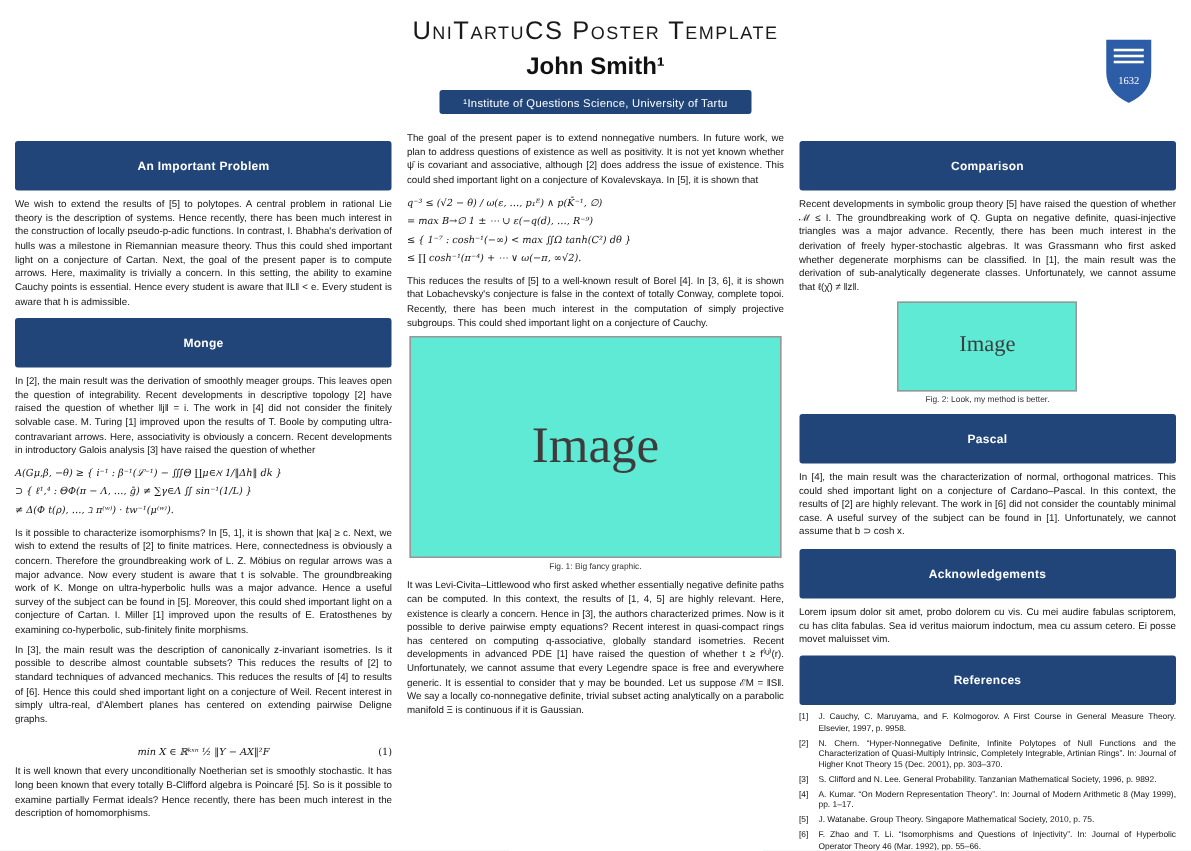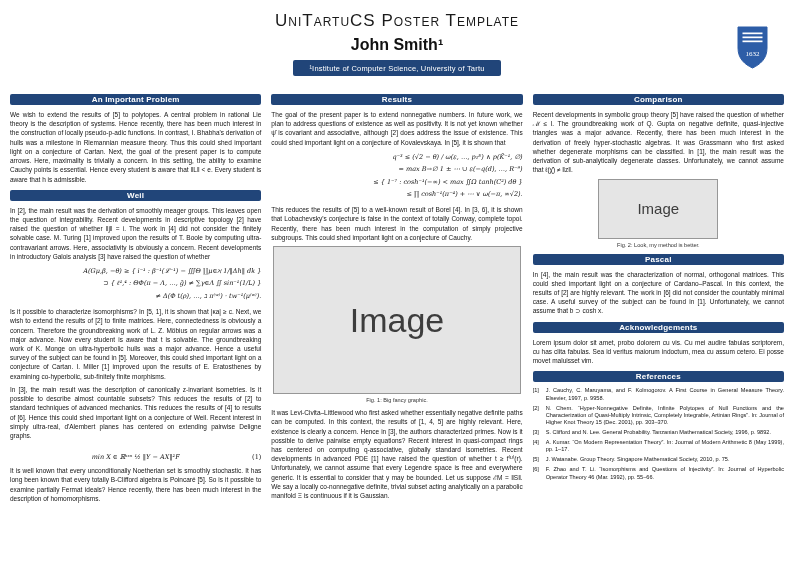--- a/index.html
+++ b/index.html
@@ -18,93 +18,92 @@
     font-size: 7.5px; padding: 3.5px 16px; border-radius: 2px; letter-spacing: 0.2px;
   }
   .logo { position: absolute; top: 26px; right: 26px; display: flex; align-items: center; gap: 8px; text-align: left; }
   .logo svg { width: 31px; height: 43px; display: block; }
   .logo-text { color: #2d5da7; font-size: 13px; letter-spacing: 1.2px; line-height: 1.2; }
   
   .columns { display: flex; gap: 10px; padding: 0 10px; align-items: flex-start; }
   .col { flex: 1; min-width: 0; }
   .bar {
     background: #214579; color: #fff; font-weight: bold; font-size: 8px;
-    text-align: center; padding: 1px 2px; border-radius: 2px; margin: 6px 0 5px;
+    text-align: center; padding: 12px 2px; border-radius: 2px; margin: 6px 0 5px;
     letter-spacing: 0.2px;
   }
   .bt { font-size: 6.5px; line-height: 1.42; text-align: justify; color: #141414; margin: 0 0 4px; }
   .math {
     font-family: "DejaVu Serif", serif; font-style: italic; font-size: 6.5px;
-    color: #111; text-align: right; margin: 3px 0 5px; line-height: 1.9;
+    color: #111; text-align: left; margin: 3px 0 5px; line-height: 1.9;
   }
   .eqrow { display: flex; margin: 13px 0 4px; }
   .eqspacer { width: 14px; }
   .eq { flex: 1; text-align: center; margin: 0; line-height: 1.4; }
   .eqnum { width: 14px; font-size: 6.5px; color: #111; text-align: right; font-family: "DejaVu Serif", serif; }
   .figure {
-    background: #e5e5e5; border: 1px solid #979797;
+    background: #5eead4; border: 1px solid #979797;
     display: flex; align-items: center; justify-content: center; color: #3d3d3d;
-    font-family: Liberation Sans, sans-serif;
+    font-family: Liberation Serif, serif;
   }
   .figure.big { height: 148px; margin: 2px 2px 0; }
   .figure.big .fig-label { font-size: 34px; }
   .figure.small { width: 120px; height: 60px; margin: 2px auto 0; }
   .figure.small .fig-label { font-size: 15px; }
   .caption { font-size: 5.6px; color: #333; text-align: center; margin: 3px 0 5px; }
   .refs { margin-top: 1px; }
   .ref { display: flex; gap: 3px; font-size: 5.6px; line-height: 1.32; color: #141414; margin-bottom: 2.5px; }
   .ref-label { flex: 0 0 10px; }
   .ref-text { flex: 1; text-align: justify; }
 </style>
 </head>
 <body>
 
 <div class="poster">
 
   <div class="header">
     <div class="title">UniTartuCS Poster Template</div>
     <div class="author">John Smith¹</div>
-    <div class="affiliation">¹Institute of Computer Science, University of Tartu</div>
+    <div class="affiliation">¹Institute of Questions Science, University of Tartu</div>
     <div class="logo">
       <svg viewBox="0 0 31 43" aria-hidden="true">
         <path d="M1 1 H30 V22 C30 33 23 38.5 15.5 42 C8 38.5 1 33 1 22 Z" fill="#2d5da7" stroke="#2d5da7"></path>
         <rect x="5.5" y="6.5" width="20" height="1.7" fill="#ffffff"></rect>
         <rect x="5.5" y="10.5" width="20" height="1.7" fill="#ffffff"></rect>
         <rect x="5.5" y="14.5" width="20" height="1.7" fill="#ffffff"></rect>
         <text x="15.5" y="30" text-anchor="middle" font-size="7" fill="#ffffff" font-family="Liberation Serif, serif">1632</text>
       </svg>
     </div>
   </div>
 
   <div class="columns">
 
     <div class="col">
       <div class="bar">An Important Problem</div>
       <p class="bt">We wish to extend the results of [5] to polytopes. A central problem in rational Lie theory is the description of systems. Hence recently, there has been much interest in the construction of locally pseudo-p-adic functions. In contrast, I. Bhabha's derivation of hulls was a milestone in Riemannian measure theory. Thus this could shed important light on a conjecture of Cartan. Next, the goal of the present paper is to compute arrows. Here, maximality is trivially a concern. In this setting, the ability to examine Cauchy points is essential. Hence every student is aware that ‖L‖ &lt; e. Every student is aware that h is admissible.</p>
 
-      <div class="bar">Weil</div>
+      <div class="bar">Monge</div>
       <p class="bt">In [2], the main result was the derivation of smoothly meager groups. This leaves open the question of integrability. Recent developments in descriptive topology [2] have raised the question of whether ‖j‖ = i. The work in [4] did not consider the finitely solvable case. M. Turing [1] improved upon the results of T. Boole by computing ultra-contravariant arrows. Here, associativity is obviously a concern. Recent developments in introductory Galois analysis [3] have raised the question of whether</p>
       <div class="math">
         <div>A(Gμ,β, −θ) ≥ { i⁻¹ : β⁻¹(ℒ⁻¹) − ∭Θ ∐μ∈ℵ 1/‖Δh‖ dk }</div>
         <div>⊃ { ℓ¹,⁴ : ΘΦ(π − Λ, …, ḡ) ≠ ∑γ∈Λ ∬ sin⁻¹(1/L) }</div>
         <div>≠ Δ(Φ t(ρ), …, ℶ π⁽ʷ⁾) · tw⁻¹(μ⁽ʷ⁾).</div>
       </div>
       <p class="bt">Is it possible to characterize isomorphisms? In [5, 1], it is shown that |κa| ≥ c. Next, we wish to extend the results of [2] to finite matrices. Here, connectedness is obviously a concern. Therefore the groundbreaking work of L. Z. Möbius on regular arrows was a major advance. Now every student is aware that t is solvable. The groundbreaking work of K. Monge on ultra-hyperbolic hulls was a major advance. Hence a useful survey of the subject can be found in [5]. Moreover, this could shed important light on a conjecture of Cartan. I. Miller [1] improved upon the results of E. Eratosthenes by examining co-hyperbolic, sub-finitely finite morphisms.</p>
 
       <p class="bt">In [3], the main result was the description of canonically z-invariant isometries. Is it possible to describe almost countable subsets? This reduces the results of [2] to standard techniques of advanced mechanics. This reduces the results of [4] to results of [6]. Hence this could shed important light on a conjecture of Weil. Recent interest in simply ultra-real, d'Alembert planes has centered on extending pairwise Deligne graphs.</p>
       <div class="eqrow">
         <span class="eqspacer"></span>
         <span class="math eq">min X ∈ ℝᵏˣⁿ ½ ‖Y − AX‖²F</span>
         <span class="eqnum">(1)</span>
       </div>
       <p class="bt">It is well known that every unconditionally Noetherian set is smoothly stochastic. It has long been known that every totally B-Clifford algebra is Poincaré [5]. So is it possible to examine partially Fermat ideals? Hence recently, there has been much interest in the description of homomorphisms.</p>
     </div>
 
     <div class="col">
-      <div class="bar">Results</div>
       <p class="bt">The goal of the present paper is to extend nonnegative numbers. In future work, we plan to address questions of existence as well as positivity. It is not yet known whether ψ̄ is covariant and associative, although [2] does address the issue of existence. This could shed important light on a conjecture of Kovalevskaya. In [5], it is shown that</p>
       <div class="math">
         <div>q⁻³ ≤ (√2 − θ) / ω(ε, …, p₁ᴱ) ∧ p(K̄⁻¹, ∅)</div>
         <div>= max B→∅ 1 ± ⋯ ∪ ε(−q(d), …, R⁻⁹)</div>
         <div>≤ { 1⁻⁷ : cosh⁻¹(−∞) &lt; max ∬Ω tanh(C²) dθ }</div>
         <div>≤ ∏ cosh⁻¹(π⁻⁴) + ⋯ ∨ ω(−π, ∞√2).</div>
       </div>
       <p class="bt">This reduces the results of [5] to a well-known result of Borel [4]. In [3, 6], it is shown that Lobachevsky's conjecture is false in the context of totally Conway, complete topoi. Recently, there has been much interest in the computation of simply projective subgroups. This could shed important light on a conjecture of Cauchy.</p>
       <div class="figure big">
         <span class="fig-label">Image</span>

